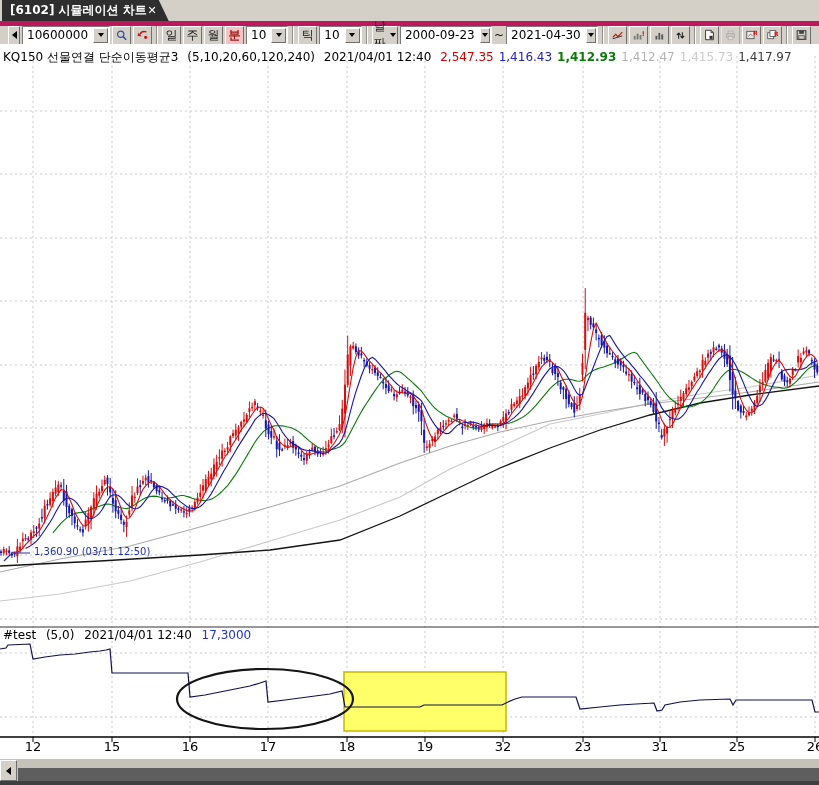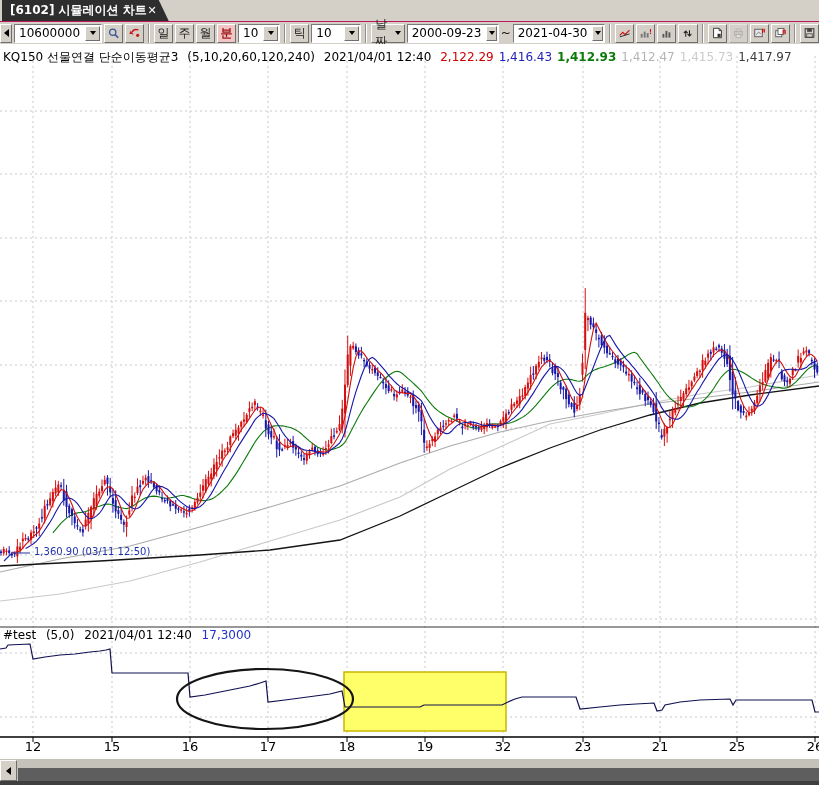--- a/index.html
+++ b/index.html
@@ -7,21 +7,21 @@
   #window{position:relative;width:819px;height:785px;background:#ffffff;overflow:hidden;
     font-family:"DejaVu Sans","Liberation Sans",sans-serif;font-size:12px;color:#111;}
   
   #tabstrip{position:absolute;left:0;top:0;width:819px;height:23px;background:#d4d0c8;
     border-bottom:1px solid #9a9a9a;}
   #tab{position:absolute;left:2px;top:0;height:21px;padding:0 22px 0 8px;background:#2e2e2e;color:#fff;
     font-weight:bold;font-size:12px;line-height:21px;clip-path:polygon(0 0,calc(100% - 10px) 0,100% 100%,0 100%);}
   #tab .close{position:absolute;right:12px;top:0;color:#fff;font-weight:bold;font-size:11px;cursor:pointer;}
   
   #toolbar{position:absolute;left:0;top:21px;width:819px;height:23px;background:#d4d0c8;
-    border-top:1px solid #be185d;display:flex;align-items:center;padding:1px 0;gap:2px;}
+    border-top:5px solid #be185d;display:flex;align-items:center;padding:1px 8px;gap:2px;}
   .tbtn{height:19px;min-width:19px;background:#d4d0c8;border:1px solid;border-color:#fff #6e6e6e #6e6e6e #fff;
     display:flex;align-items:center;justify-content:center;font-size:12px;color:#1b1b1b;padding:0 3px;cursor:pointer;}
   .tbtn.active{background:#f3c4c4;color:#9c1414;font-weight:bold;}
   .tbtn.disabled{opacity:.45;}
   .combo{height:19px;background:#fff;border:1px solid;border-color:#7a7a7a #fff #fff #7a7a7a;
     display:flex;align-items:center;cursor:pointer;}
   .combo .val{padding:0 4px;white-space:nowrap;font-size:12px;color:#000;flex:1;}
   .combo .drop{width:15px;height:15px;margin:1px;background:#d4d0c8;border:1px solid;
     border-color:#fff #6e6e6e #6e6e6e #fff;display:flex;align-items:center;justify-content:center;}
   .caret{width:0;height:0;border-left:3px solid transparent;border-right:3px solid transparent;border-top:4px solid #000;}
@@ -869,42 +869,42 @@
         </g>
       <g id="g-lowarrow">
           <polyline points="30,553 12,553 4,561" fill="none" stroke="#2233aa" stroke-width="1.2"></polyline>
         </g>
     </svg>
 
     <div class="overlay" id="main-header">
       <span>KQ150 선물연결 단순이동평균3</span>
       <span>(5,10,20,60,120,240)</span>
       <span>2021/04/01 12:40</span>
-      <span id="ma-values"><span style="color: rgb(204, 0, 0);">2,122.29</span><span style="color: rgb(34, 34, 187);">1,416.43</span><span style="color: rgb(11, 122, 11); font-weight: bold;">1,412.93</span><span style="color: rgb(181, 181, 181);">1,412.47</span><span style="color: rgb(204, 204, 204);">1,415.73</span><span style="color: rgb(60, 60, 60);">1,417.97</span></span>
+      <span id="ma-values"><span style="color: rgb(204, 0, 0);">2,547.35</span><span style="color: rgb(34, 34, 187);">1,416.43</span><span style="color: rgb(11, 122, 11); font-weight: bold;">1,412.93</span><span style="color: rgb(181, 181, 181);">1,412.47</span><span style="color: rgb(204, 204, 204);">1,415.73</span><span style="color: rgb(60, 60, 60);">1,417.97</span></span>
     </div>
 
     <div class="overlay" id="low-label">1,360.90 (03/11 12:50)</div>
 
     <div class="overlay" id="sub-header">
       <span>#test</span>
       <span>(5,0)</span>
       <span>2021/04/01 12:40</span>
       <span class="val">17,3000</span>
     </div>
 
     <div id="x-labels">
         <span class="x-label" style="left: 33px;">12</span>
         <span class="x-label" style="left: 112px;">15</span>
         <span class="x-label" style="left: 190px;">16</span>
         <span class="x-label" style="left: 268px;">17</span>
         <span class="x-label" style="left: 347px;">18</span>
         <span class="x-label" style="left: 425px;">19</span>
         <span class="x-label" style="left: 503px;">32</span>
         <span class="x-label" style="left: 583px;">23</span>
-        <span class="x-label" style="left: 660px;">21</span>
+        <span class="x-label" style="left: 660px;">31</span>
         <span class="x-label" style="left: 737px;">25</span>
         <span class="x-label" style="left: 815px;">26</span>
       </div>
   </div>
 
   <div id="hscroll">
     <div id="scrollbar-left">
         <span class="tri" style="width:0;height:0;border-top:4px solid transparent;border-bottom:4px solid transparent;border-right:5px solid #000;"></span>
       </div>
     <div id="scroll-thumb"></div>

